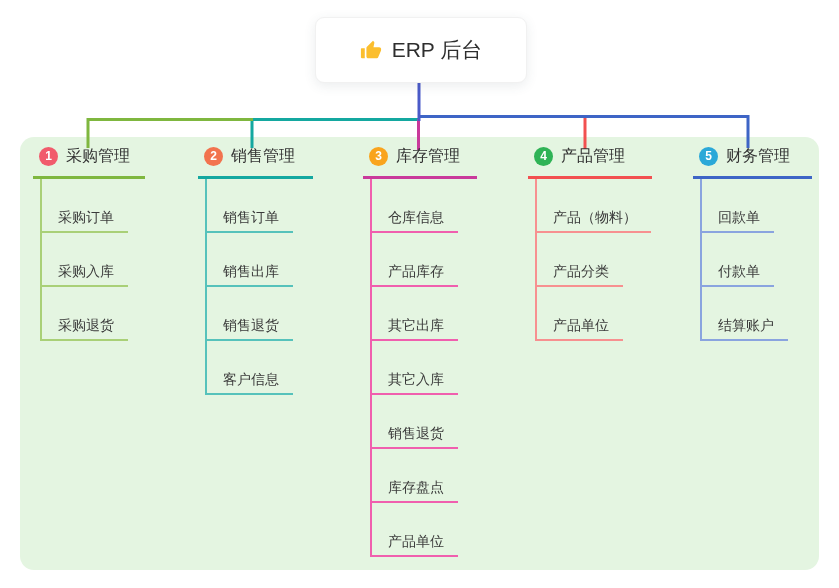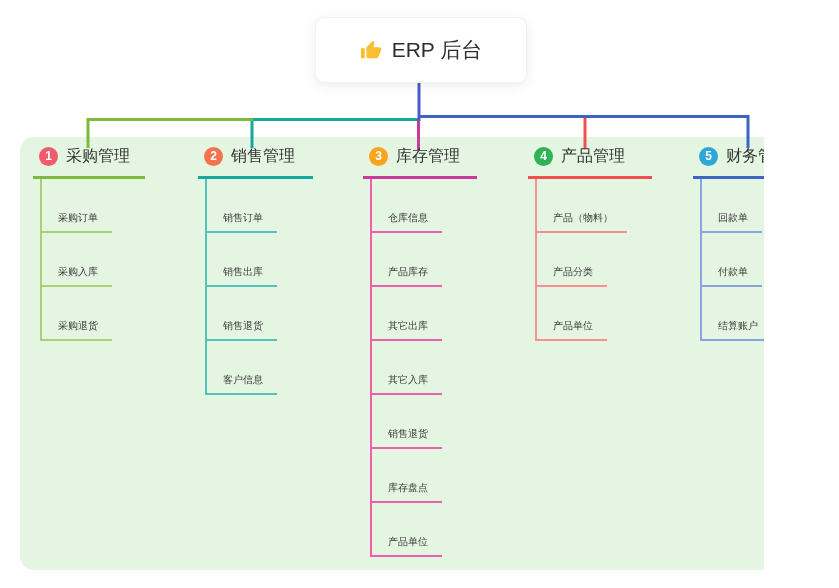--- a/index.html
+++ b/index.html
@@ -1,18 +1,18 @@
 <!DOCTYPE html>
 <html><head>
 <meta charset="utf-8">
 <style>
   * { margin:0; padding:0; box-sizing:border-box; }
   html,body { background:#fff; }
   body { font-family:"Liberation Sans","DejaVu Sans",sans-serif; }
-  .canvas { position:relative; width:764px; height:588px; background:#fff; overflow:hidden; }
+  .canvas { position:relative; width:839px; height:588px; background:#fff; overflow:hidden; }
 
   .panel { position:absolute; left:20px; top:137px; width:799px; height:433px;
            background:#E4F5E1; border-radius:14px; }
 
   .connectors { position:absolute; left:0; top:0; width:839px; height:588px; pointer-events:none; }
 
   .root-node { position:absolute; left:315px; top:17px; width:212px; height:66px;
                background:#fff; border:1px solid #f1f1f1; border-radius:9px;
                box-shadow:0 3px 12px rgba(60,80,90,.10);
                display:flex; align-items:center; justify-content:center; gap:10px;
@@ -21,21 +21,21 @@
   .branch { position:absolute; top:146px; }
   .branch-header { display:flex; align-items:center; gap:8px; padding:0 0 9px 6px;
                    border-bottom:3px solid var(--line); cursor:pointer; }
   .badge { width:19px; height:19px; border-radius:50%; background:var(--badge);
            color:#fff; font-size:12px; font-weight:bold; line-height:19px;
            text-align:center; flex:0 0 19px; }
   .branch-title { font-size:16px; color:#333; white-space:nowrap; }
 
   .children { margin-left:7px; border-left:2px solid var(--light); }
   .child { width:max-content; padding:29px 14px 4px 16px; border-bottom:2px solid var(--light);
-           font-size:10px; line-height:19px; color:#3a3a3a; white-space:nowrap; cursor:pointer; }
+           font-size:14px; line-height:19px; color:#3a3a3a; white-space:nowrap; cursor:pointer; }
 
   .b1 { left:33px; } .b1 .branch-header { min-width:112px; }
   .b2 { left:198px; } .b2 .branch-header { min-width:115px; }
   .b3 { left:363px; } .b3 .branch-header { min-width:114px; }
   .b4 { left:528px; } .b4 .branch-header { min-width:124px; }
   .b5 { left:693px; } .b5 .branch-header { min-width:119px; }
 
   .thumb-icon { width:22px; height:22px; display:block; }
 </style>
 </head>

